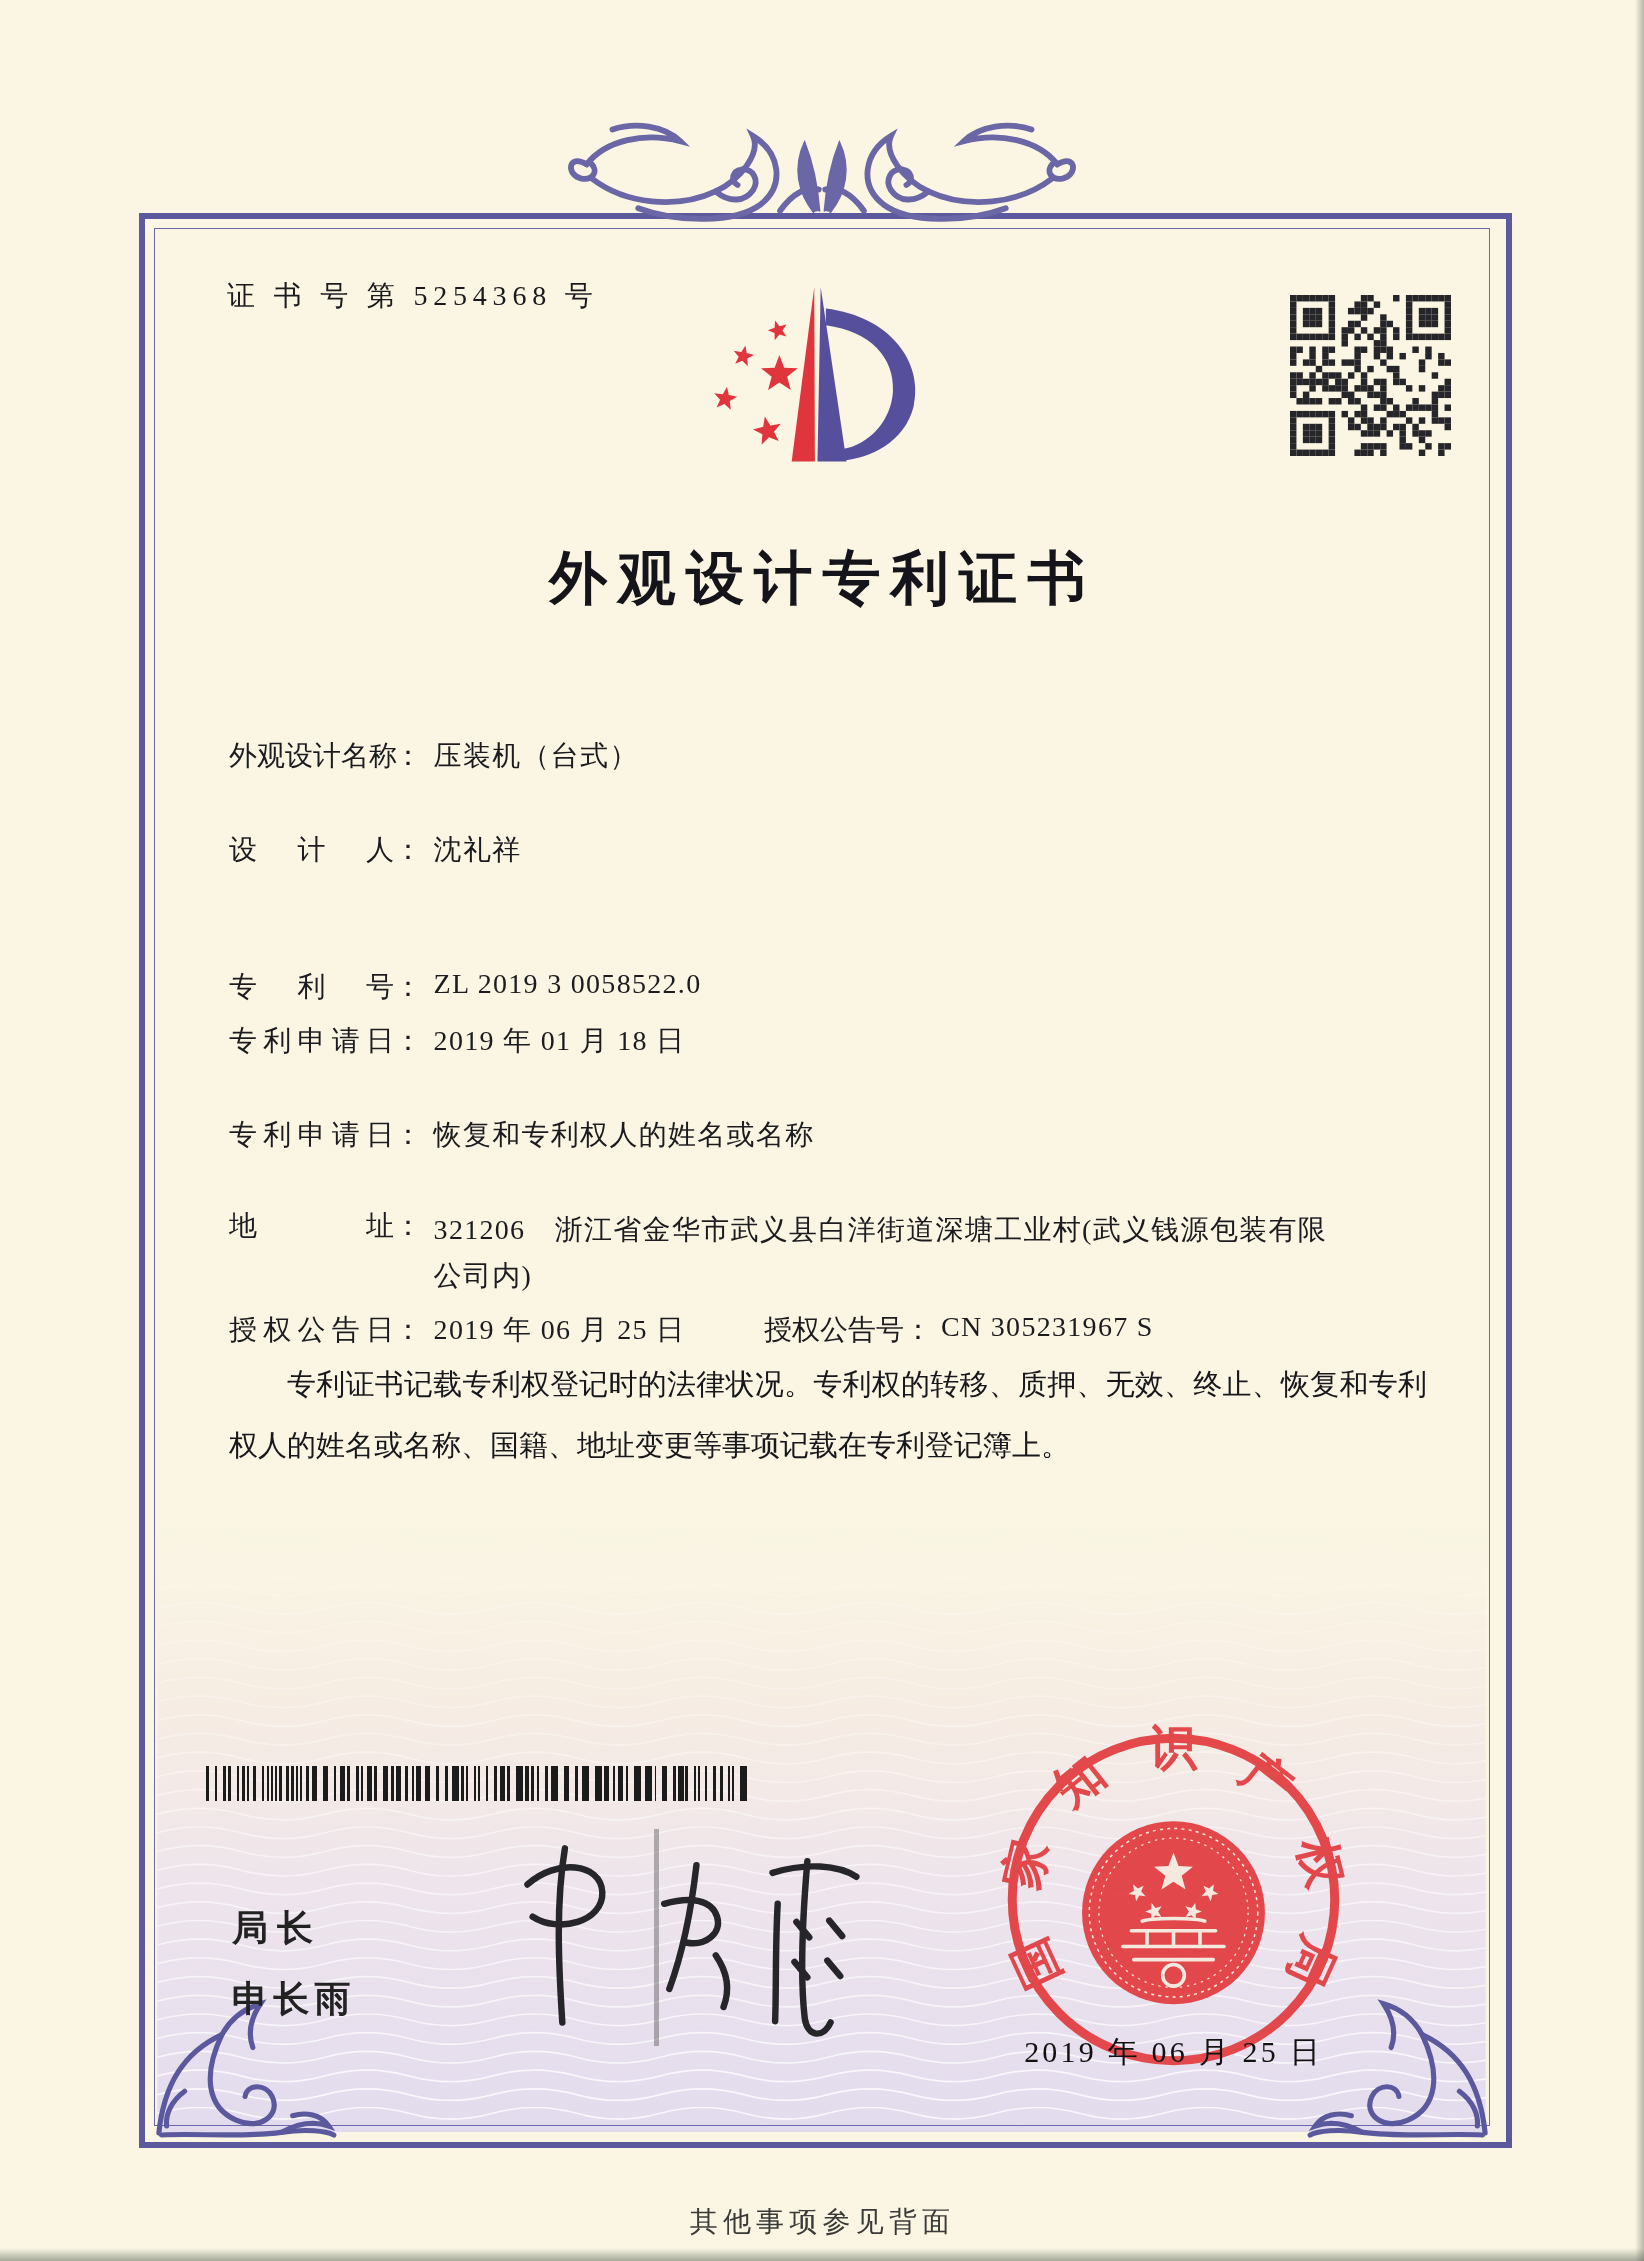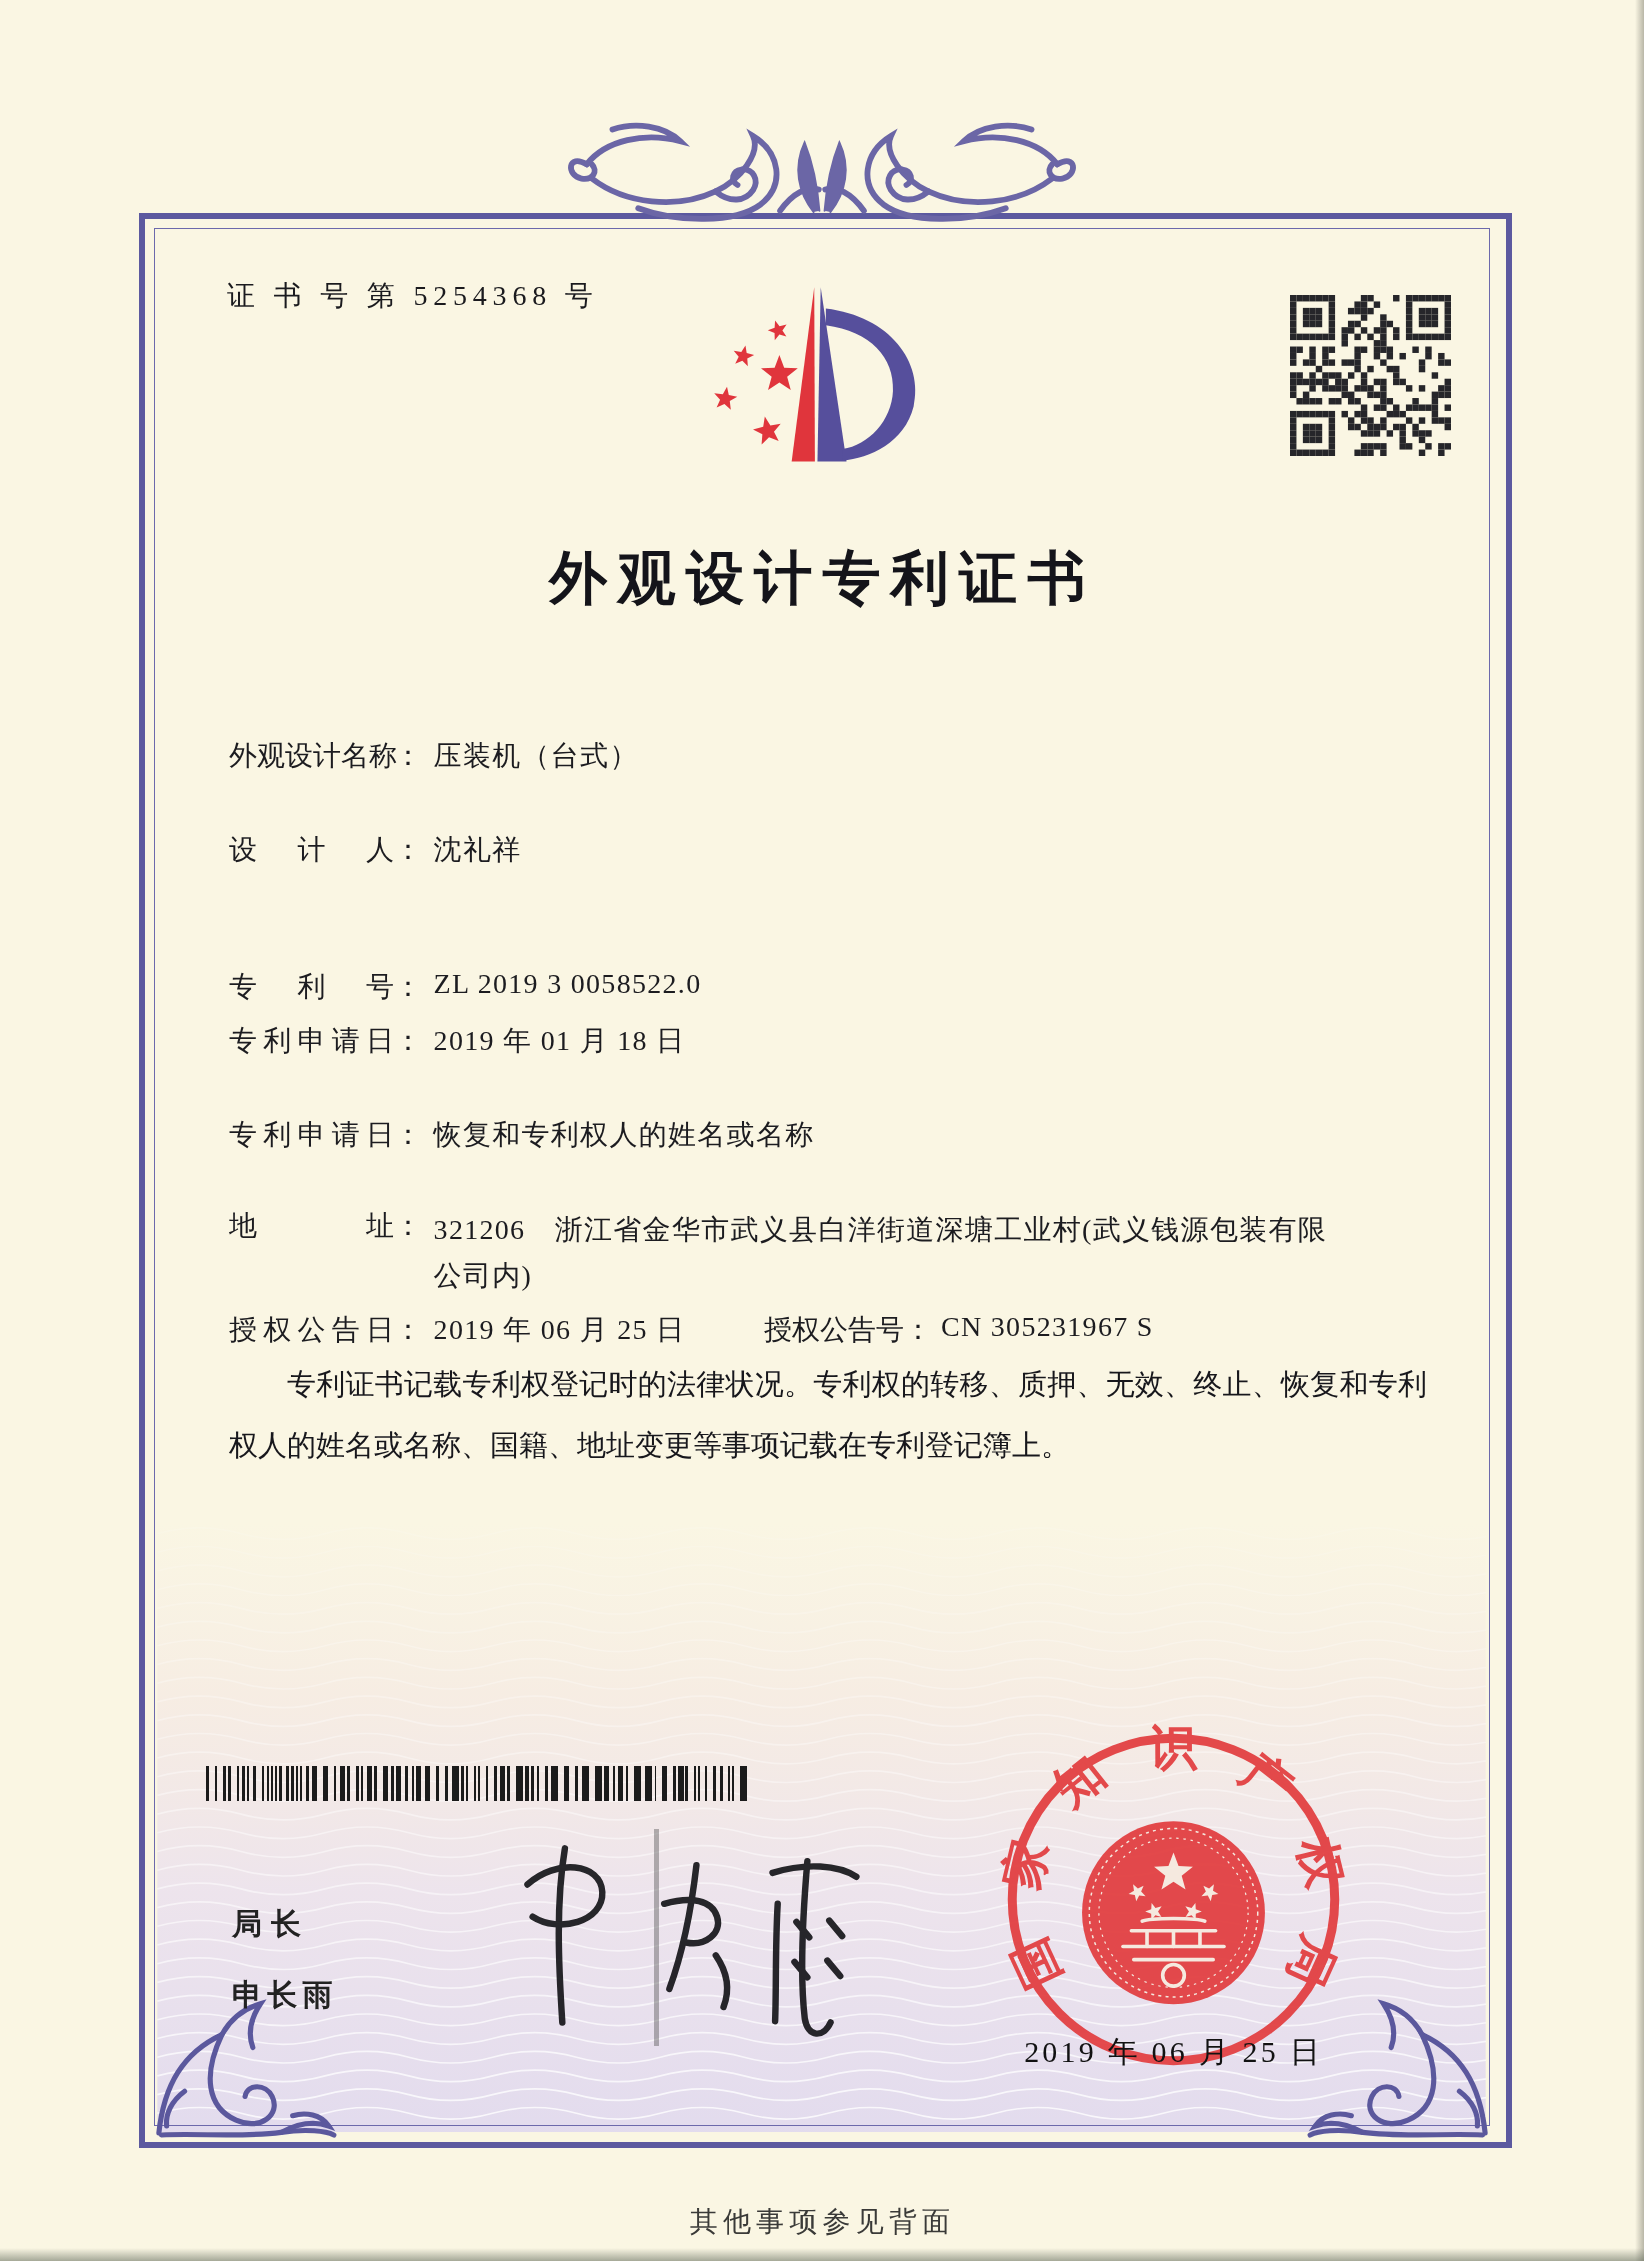--- a/index.html
+++ b/index.html
@@ -26,21 +26,21 @@
   .row .val{display:inline-block;vertical-align:top;letter-spacing:1.3px;}
   .row.addr .val{white-space:normal;width:916px;line-height:1.65;}
   .r1{top:737px}.r2{top:831px}.r3{top:968px}.r4{top:1022px}.r5{top:1116px}.r6{top:1207px}.r7{top:1311px}
   .pair2{position:absolute;left:535px;top:0;white-space:nowrap;}
   .pair2 .colon{margin-right:9px;}
   .paras{position:absolute;left:229px;top:1354px;width:1198px;}
   .paras p{margin:0;font-size:29px;line-height:61px;text-indent:2em;text-align:justify;color:#17171c;}
   .barcode{position:absolute;left:206px;top:1766px;width:551px;height:35px;display:flex;align-items:stretch;}
   .barcode i{display:block;height:100%;}
   .officer-title,.officer-name{position:absolute;left:232px;font-family:"Liberation Sans","DejaVu Sans",sans-serif;
-        font-weight:bold;color:#222;font-size:30px;letter-spacing:9px;}
+        font-weight:bold;color:#222;font-size:36px;letter-spacing:9px;}
   .officer-title{top:1904px;} .officer-name{top:1975px;letter-spacing:5.2px;}
   .signature{position:absolute;left:503px;top:1825px;}
   .streak{position:absolute;left:654px;top:1829px;width:4.5px;height:217px;background:rgba(80,80,82,.42);filter:blur(0.6px);}
   .seal{position:absolute;left:993px;top:1719px;}
   .seal-date{position:absolute;left:977px;top:2032px;width:393px;text-align:center;
              font-size:30px;letter-spacing:3.2px;color:#121212;}
   .page-info{position:absolute;left:0;width:1645px;top:2104px;text-align:center;font-size:25px;letter-spacing:3.2px;color:#26262c;}
   .back-note{position:absolute;left:0;width:1645px;top:2203px;text-align:center;font-size:28px;letter-spacing:5.2px;color:#3a3a38;}
   .dragons{position:absolute;left:548px;top:114px;}
   .corner{position:absolute;}

